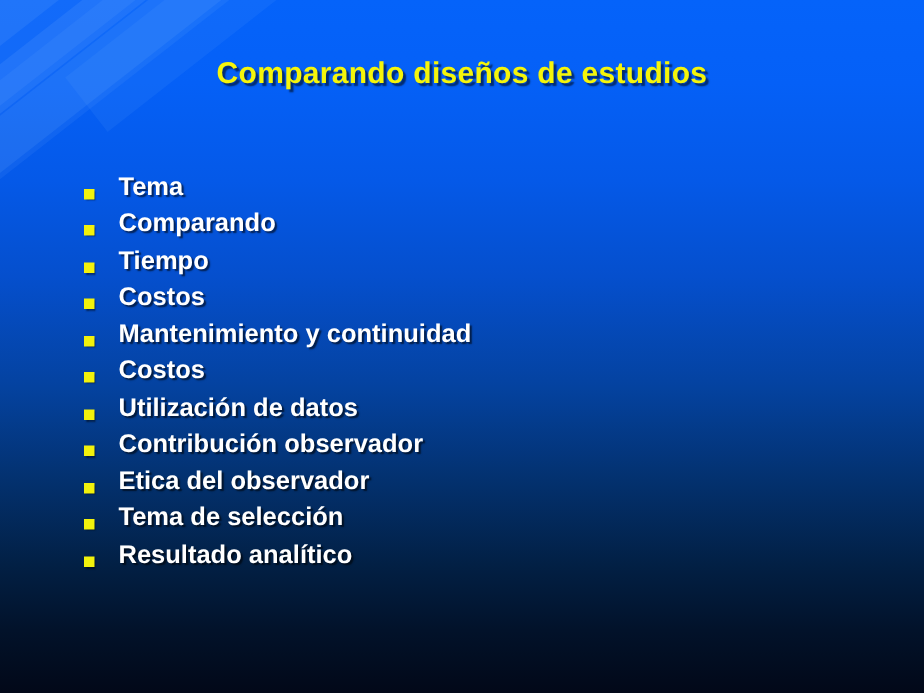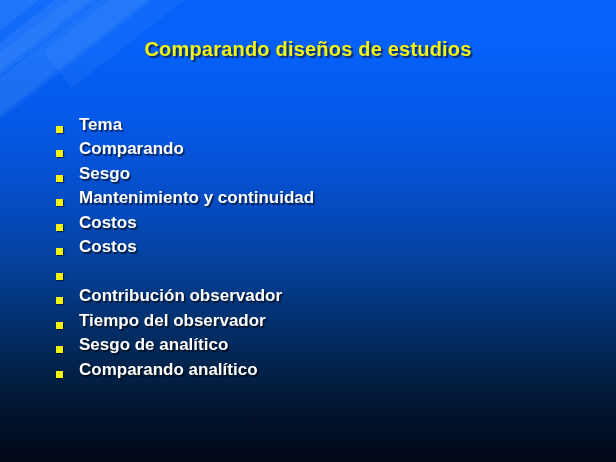--- a/index.html
+++ b/index.html
@@ -123,48 +123,49 @@
     <div class="bullet-row">
       <span class="marker"></span>
       <span class="bullet-label">Tema</span>
     </div>
     <div class="bullet-row">
       <span class="marker"></span>
       <span class="bullet-label">Comparando</span>
     </div>
     <div class="bullet-row">
       <span class="marker"></span>
-      <span class="bullet-label">Sesgo</span>
+      <span class="bullet-label">Tiempo</span>
+    </div>
+    <div class="bullet-row">
+      <span class="marker"></span>
+      <span class="bullet-label">Costos</span>
     </div>
     <div class="bullet-row">
       <span class="marker"></span>
       <span class="bullet-label">Mantenimiento y continuidad</span>
     </div>
     <div class="bullet-row">
       <span class="marker"></span>
       <span class="bullet-label">Costos</span>
     </div>
     <div class="bullet-row">
       <span class="marker"></span>
-      <span class="bullet-label">Costos</span>
-    </div>
-    <div class="bullet-row">
-      <span class="marker"></span>
+      <span class="bullet-label">Utilización de datos</span>
     </div>
     <div class="bullet-row">
       <span class="marker"></span>
       <span class="bullet-label">Contribución observador</span>
     </div>
     <div class="bullet-row">
       <span class="marker"></span>
-      <span class="bullet-label">Tiempo del observador</span>
+      <span class="bullet-label">Etica del observador</span>
     </div>
     <div class="bullet-row">
       <span class="marker"></span>
-      <span class="bullet-label">Sesgo de analítico</span>
+      <span class="bullet-label">Tema de selección</span>
     </div>
     <div class="bullet-row">
       <span class="marker"></span>
-      <span class="bullet-label">Comparando analítico</span>
+      <span class="bullet-label">Resultado analítico</span>
     </div>
   </div>
 
 </div>
 
 </body></html>

